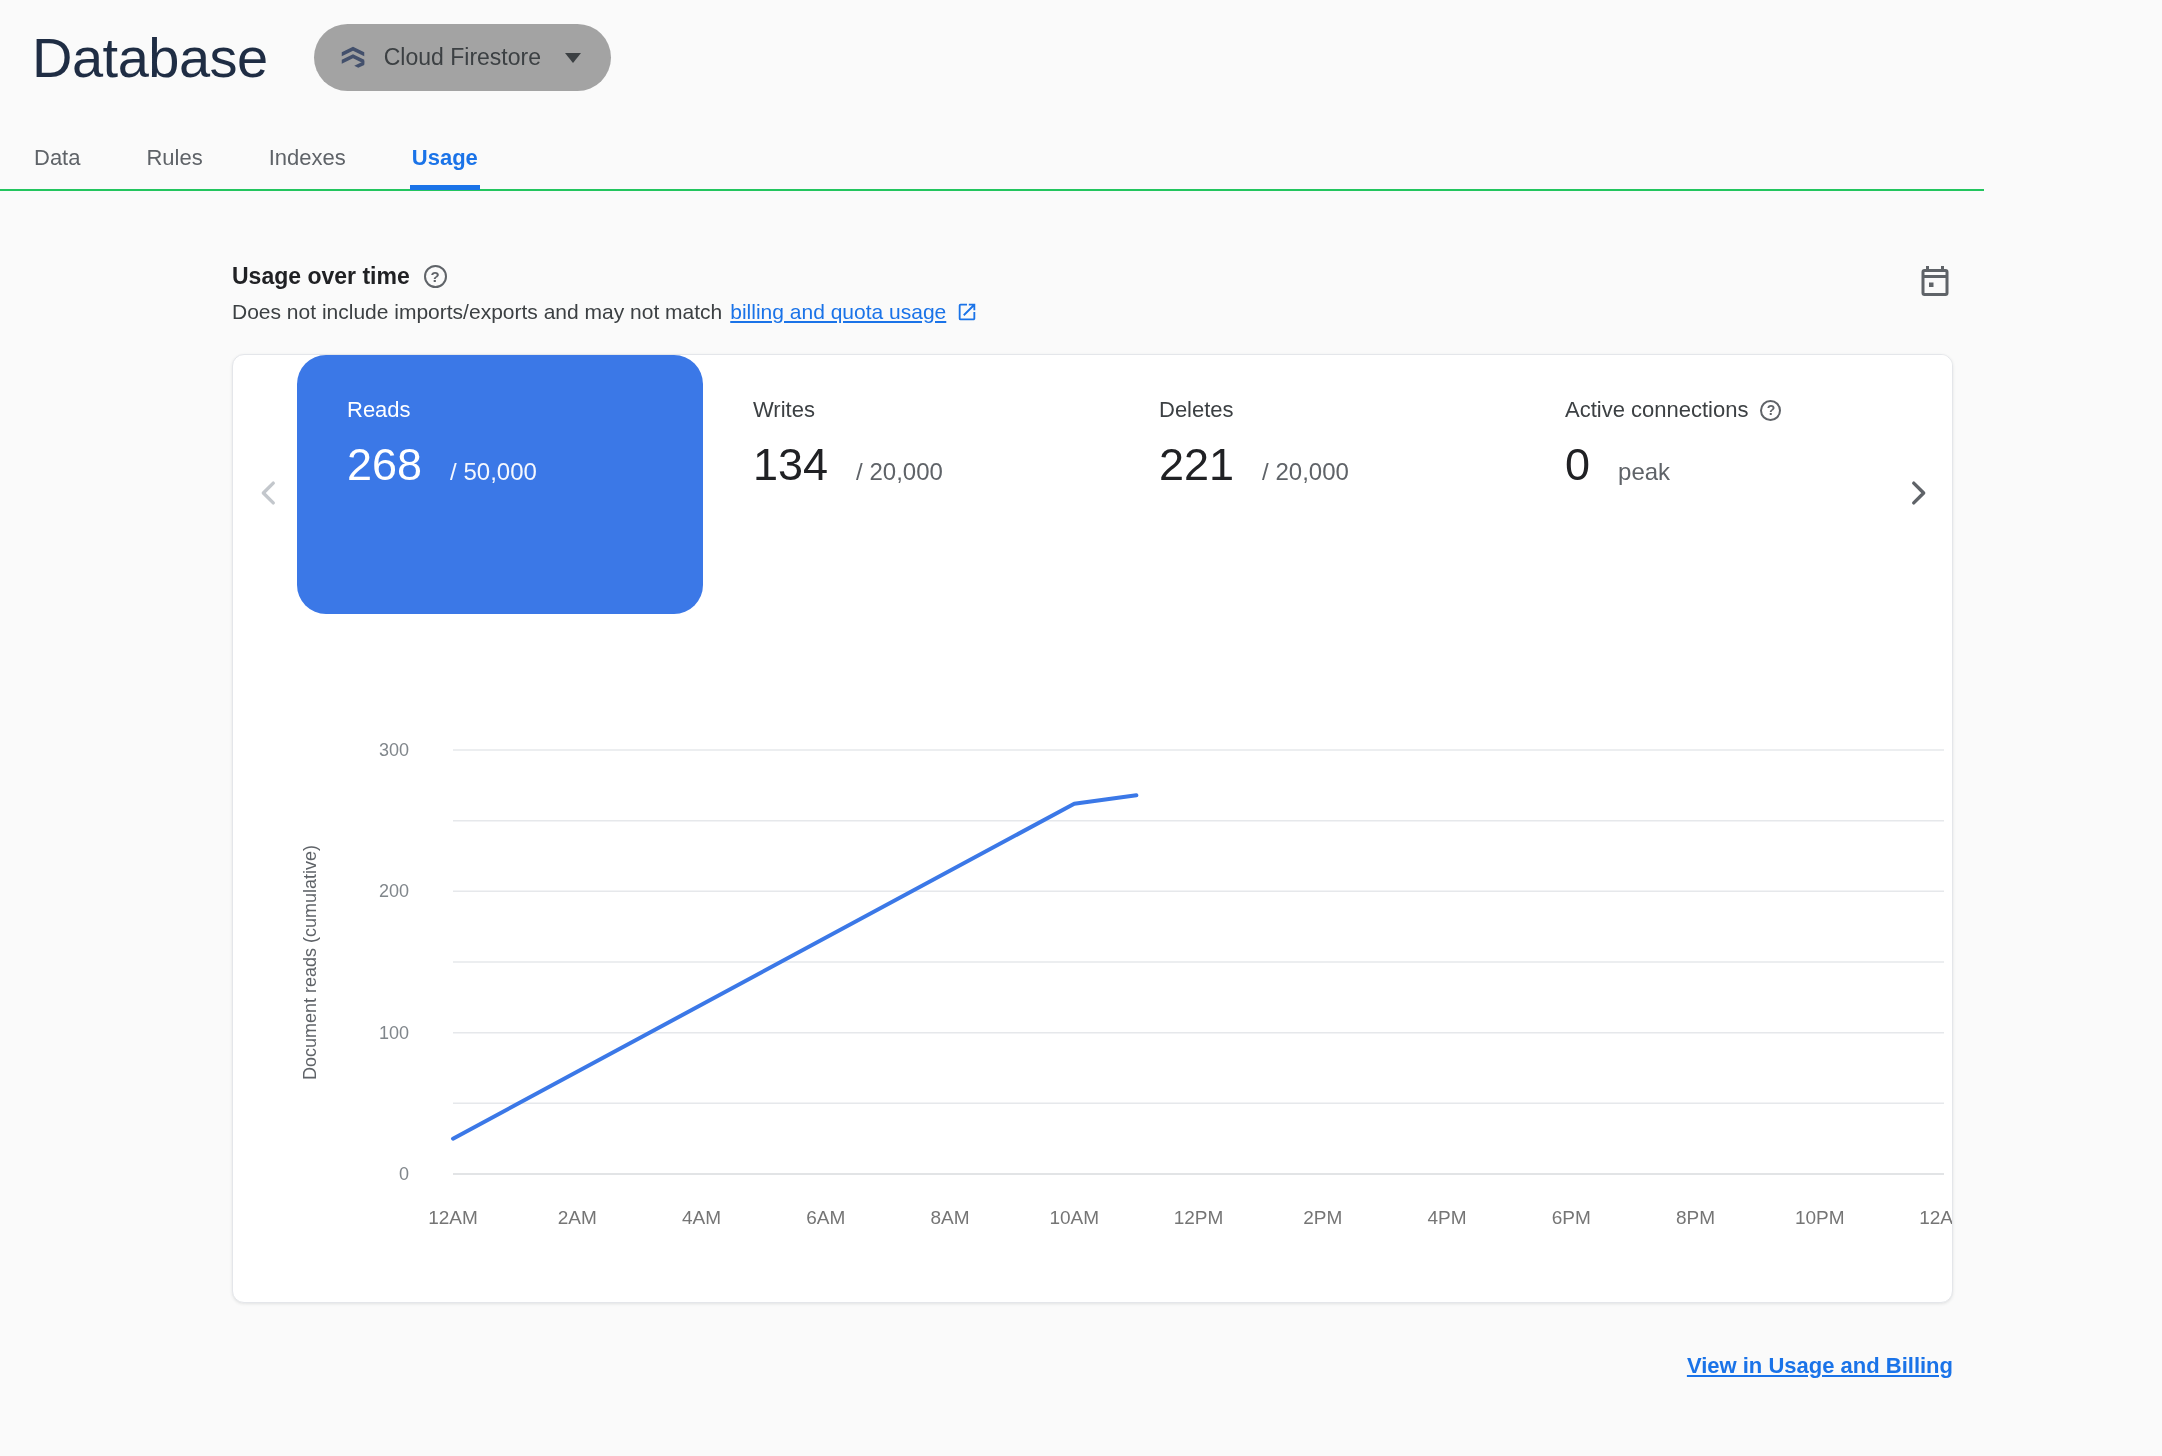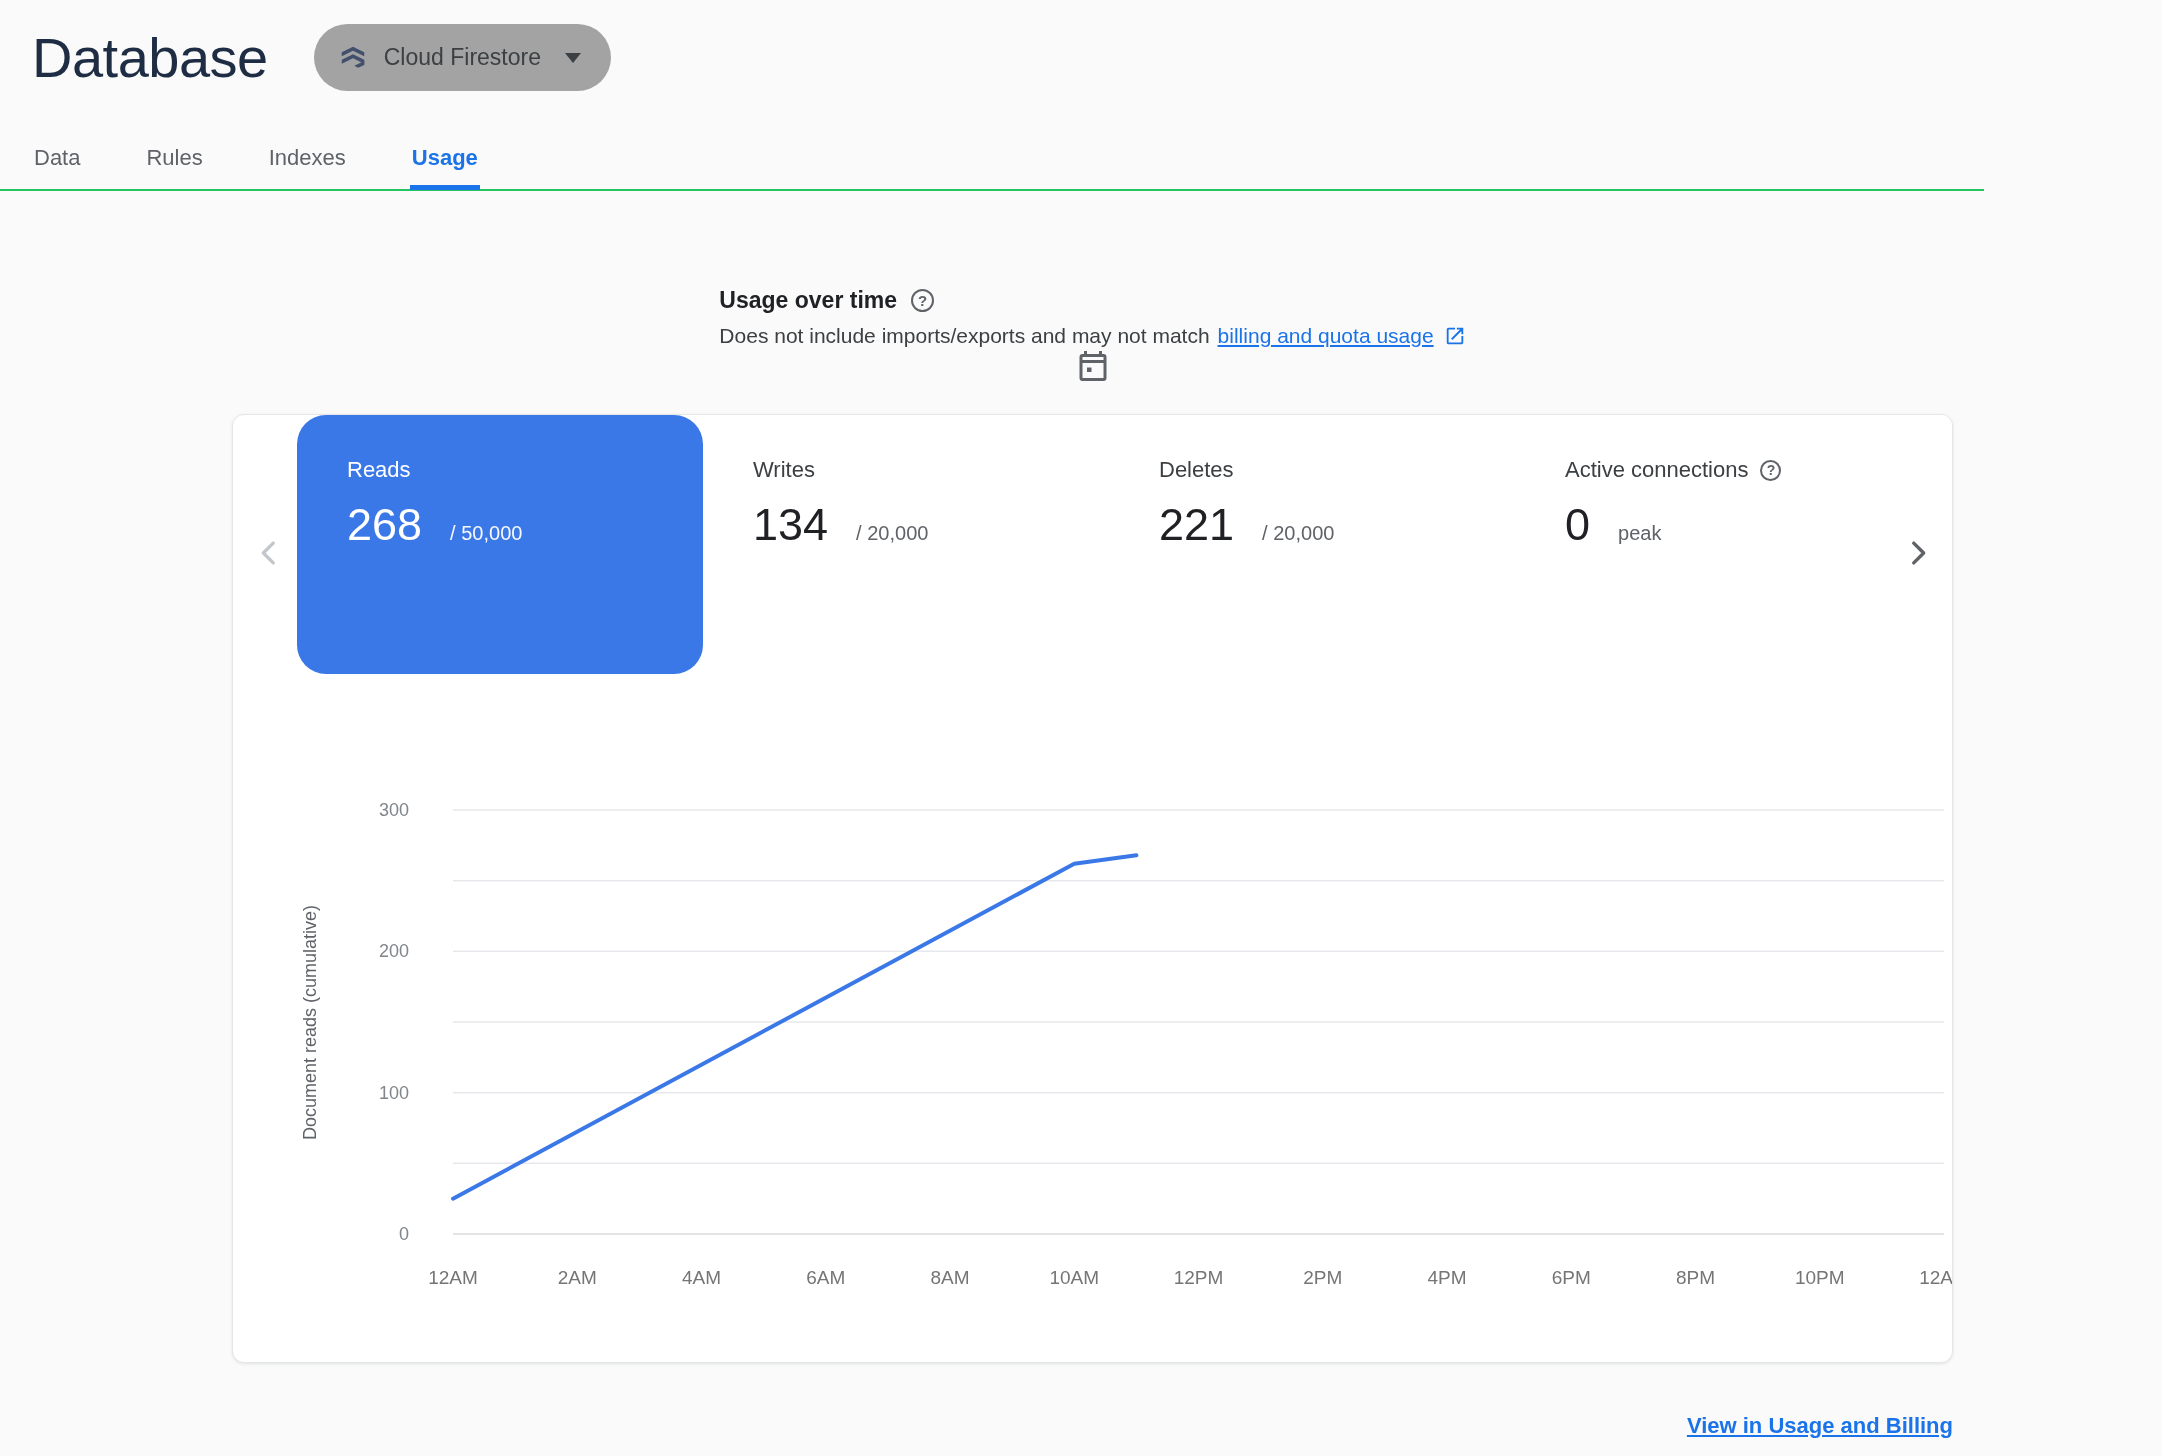--- a/index.html
+++ b/index.html
@@ -31,21 +31,21 @@
     border-bottom: 2px solid #22c55e;
   }
   .tab {
     font-size: 22px; color: #5f6368; padding: 8px 2px 14px;
     border-bottom: 5px solid transparent; margin-bottom: -1px; cursor: pointer;
   }
   .tab.active { color: #1a73e8; border-bottom-color: #1a73e8; font-weight: 700; }
 
   
   .content { padding: 0 31px 0 232px; }
-  .section-head { display: flex; justify-content: space-between; align-items: center; margin-top: 96px; flex-direction: column; }
+  .section-head { display: flex; justify-content: space-between; align-items: flex-start; margin-top: 72px; }
   .sh-title-row { display: flex; align-items: center; gap: 14px; }
   .sh-title-row h2 { font-size: 23px; margin: 0; font-weight: 700; color: #202124; }
   .help {
     width: 23px; height: 23px; border: 2px solid #5f6368; border-radius: 50%;
     color: #5f6368; font-size: 15px; font-weight: 700;
     display: inline-flex; align-items: center; justify-content: center; cursor: pointer;
     flex: 0 0 auto;
   }
   .sh-sub { margin-top: 10px; font-size: 21px; color: #3c4043; display: flex; align-items: center; gap: 8px; }
   .sub-link { color: #1a73e8; text-decoration: underline; cursor: pointer; }
@@ -67,21 +67,21 @@
   
   .carousel { position: absolute; left: 0; top: 0; right: 0; height: 259px; }
   .tiles { position: absolute; left: 64px; top: 0; display: flex; }
   .tile { width: 406px; height: 259px; padding: 42px 0 0 50px; cursor: pointer; border-radius: 29px; }
   .tile.selected { background: #3b78e7; }
   .tile-label { font-size: 22px; color: #3c4043; display: flex; align-items: center; gap: 12px; }
   .tile.selected .tile-label { color: #fff; }
   .tile-value { margin-top: 16px; display: flex; align-items: baseline; gap: 28px; }
   .tile-value .big { font-size: 45px; color: #202124; }
   .tile.selected .big { color: #fff; }
-  .tile-value .suffix { font-size: 20px; color: #5f6368; }
+  .tile-value .suffix { font-size: 24px; color: #5f6368; }
   .tile.selected .suffix { color: rgba(255,255,255,0.95); }
   .tile .help { width: 21px; height: 21px; font-size: 14px; }
   .fade {
     position: absolute; top: 0; right: 0; width: 140px; height: 259px;
     background: linear-gradient(to right, rgba(255,255,255,0), #ffffff 75%);
     pointer-events: none; z-index: 2;
   }
   .chev {
     position: absolute; top: 116px; width: 44px; height: 44px; z-index: 3;
     display: flex; align-items: center; justify-content: center;

